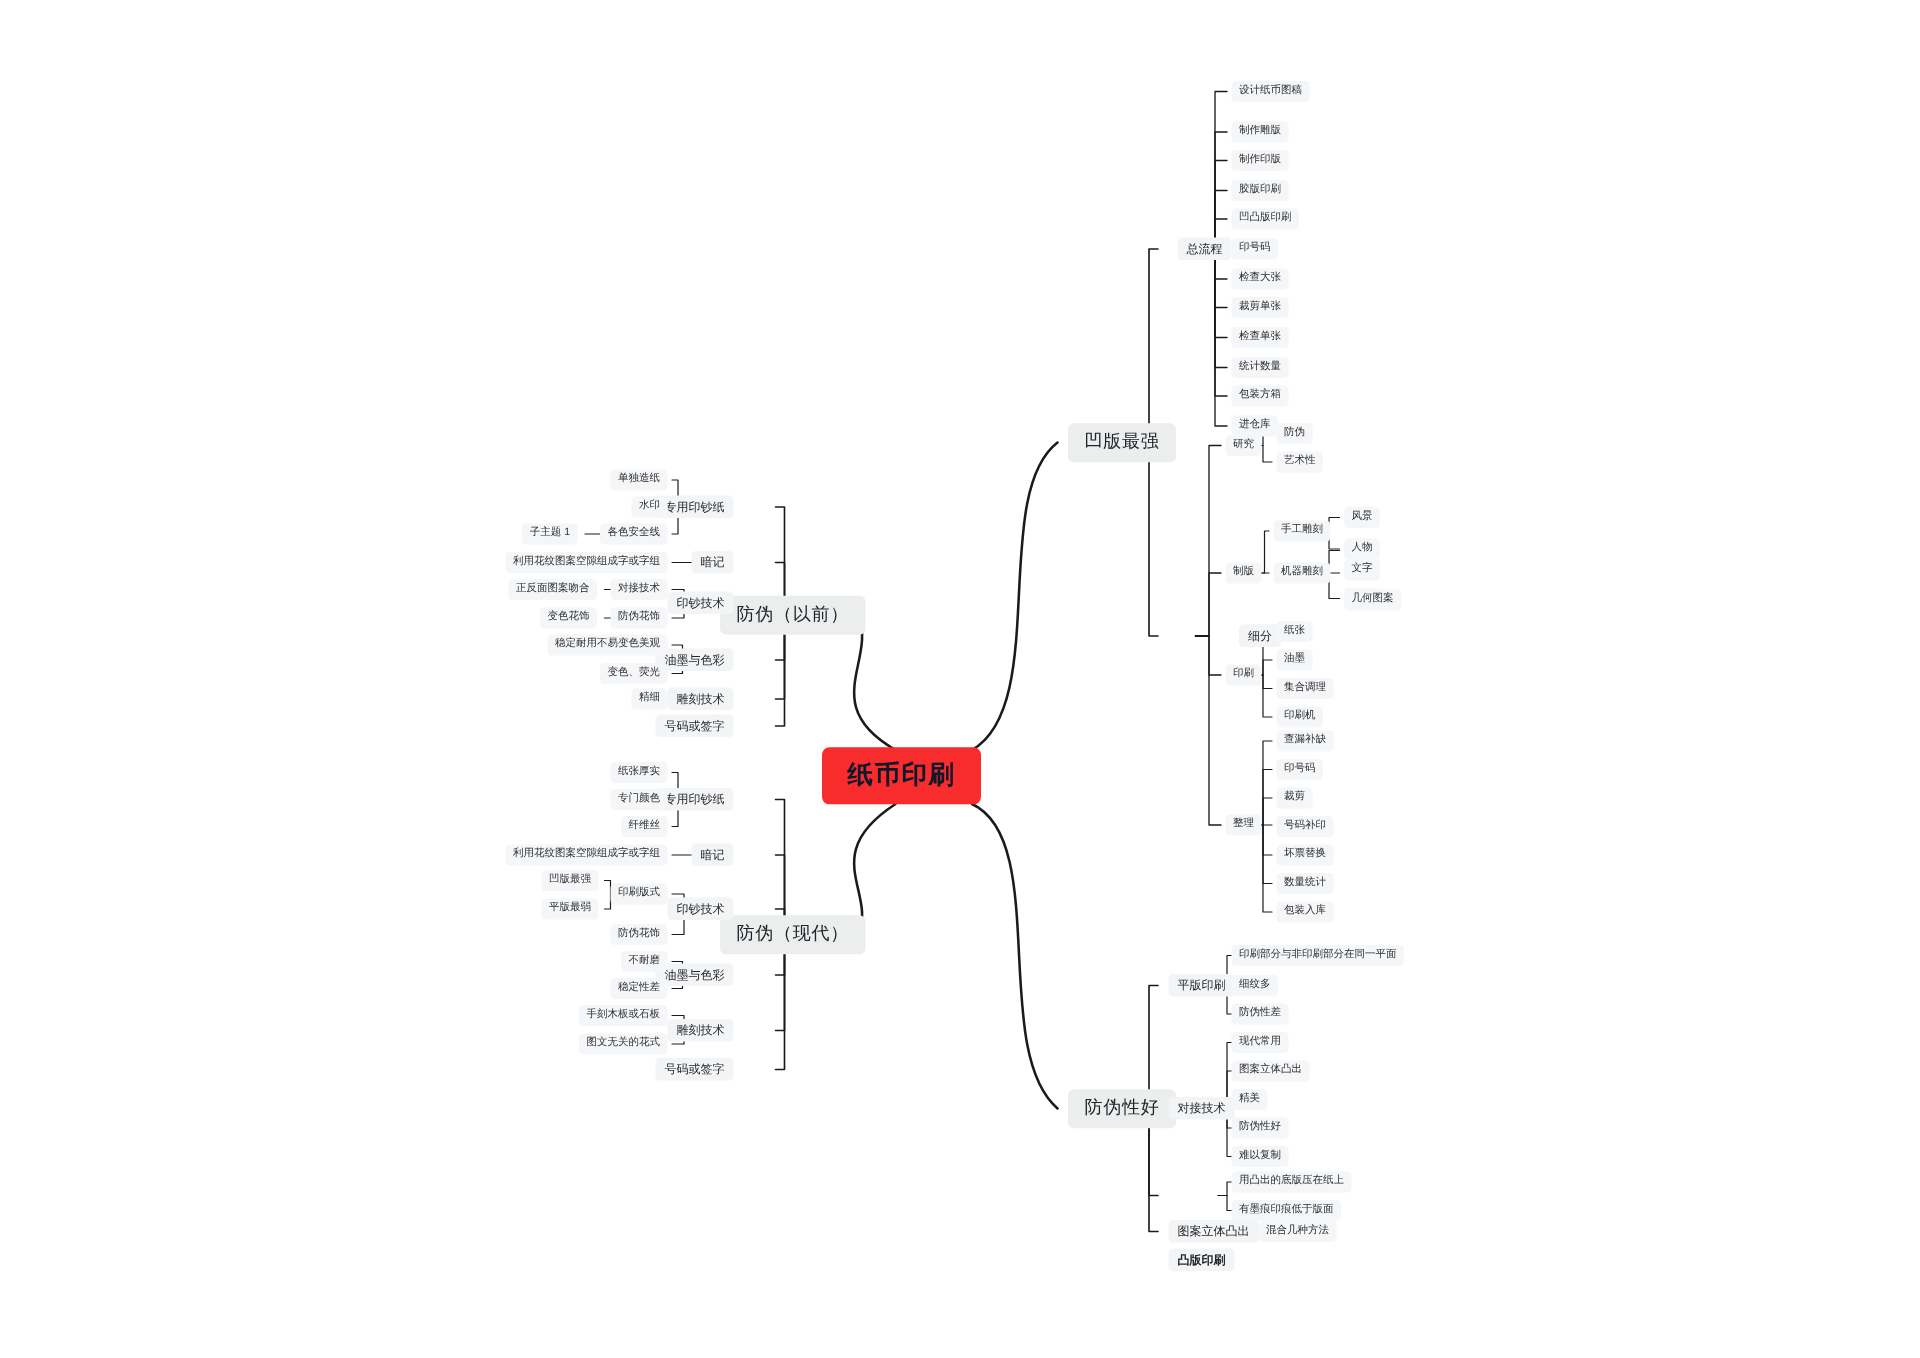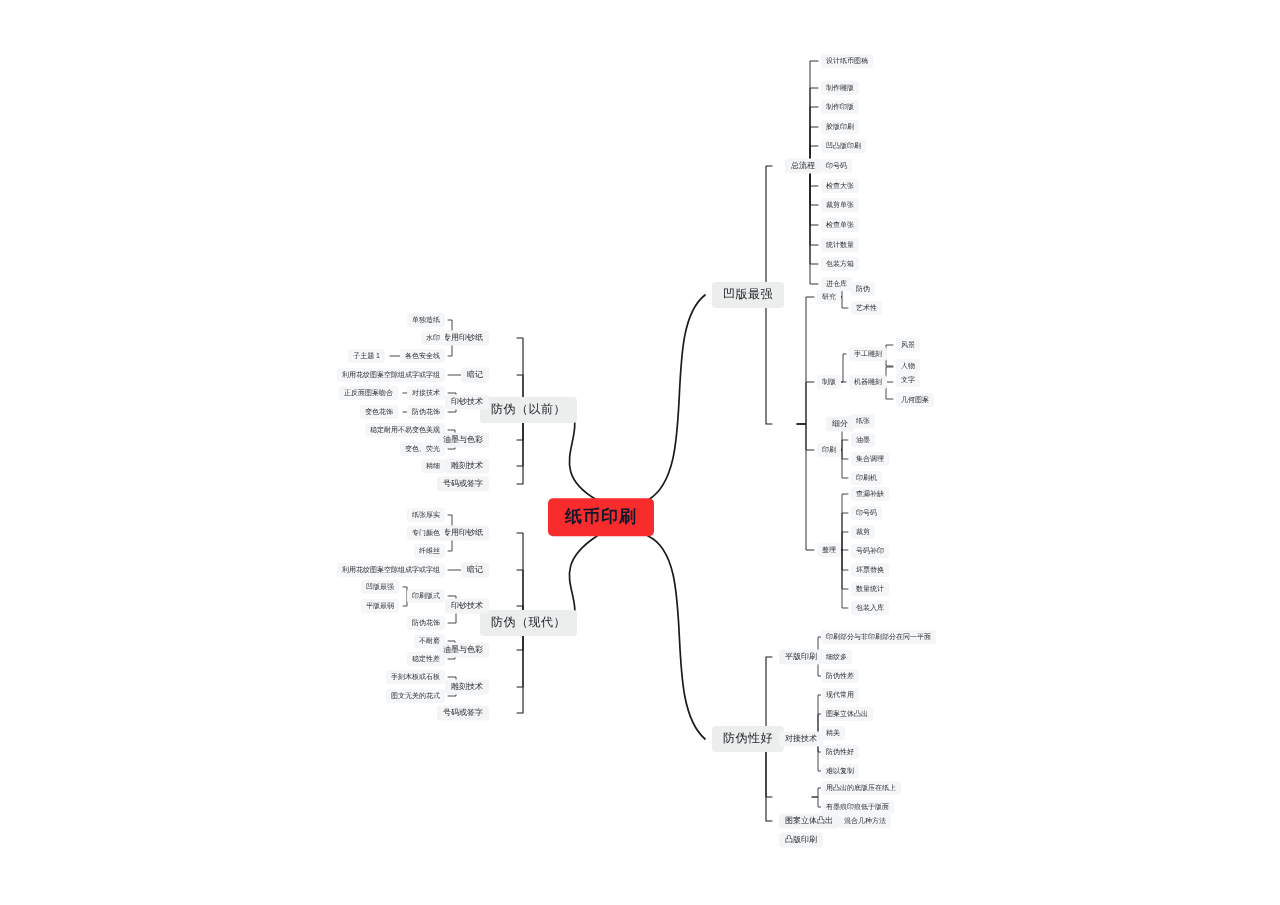--- a/index.html
+++ b/index.html
@@ -211,21 +211,21 @@
     <div class="node lvl2 right" style="top: 657px; left: 779px;">平版印刷</div>
     <div class="node lvl3 right" style="top: 637px; left: 821px;">印刷部分与非印刷部分在同一平面</div>
     <div class="node lvl3 right" style="top: 657px; left: 821px;">细纹多</div>
     <div class="node lvl3 right" style="top: 676px; left: 821px;">防伪性差</div>
     <div class="node lvl2 right" style="top: 739px; left: 779px;">对接技术</div>
     <div class="node lvl3 right" style="top: 695px; left: 821px;">现代常用</div>
     <div class="node lvl3 right" style="top: 714px; left: 821px;">图案立体凸出</div>
     <div class="node lvl3 right" style="top: 733px; left: 821px;">精美</div>
     <div class="node lvl3 right" style="top: 752px; left: 821px;">防伪性好</div>
     <div class="node lvl3 right" style="top: 771px; left: 821px;">难以复制</div>
-    <div class="node lvl2 right" style="top: 840px; left: 779px;">凸版印刷</div>
+    <div class="node lvl2 right" style="top: 840px; left: 779px; font-weight: bold;">凸版印刷</div>
     <div class="node lvl3 right" style="top: 788px; left: 821px;">用凸出的底版压在纸上</div>
     <div class="node lvl3 right" style="top: 807px; left: 821px;">有墨痕印痕低于版面</div>
     <div class="node lvl2 right" style="top: 821px; left: 779px;">图案立体凸出</div>
     <div class="node lvl3 right" style="top: 821px; left: 839px;">混合几种方法</div>
     <div class="node main left" style="top: 410px; right: 703px;">防伪（以前）</div>
     <div class="node lvl2 left" style="top: 338px; right: 791px;">专用印钞纸</div>
     <div class="node lvl3 left" style="top: 320px; right: 835px;">单独造纸</div>
     <div class="node lvl3 left" style="top: 338px; right: 835px;">水印</div>
     <div class="node lvl3 left" style="top: 356px; right: 835px;">各色安全线</div>
     <div class="node lvl4 left" style="top: 356px; right: 895px;">子主题 1</div>

